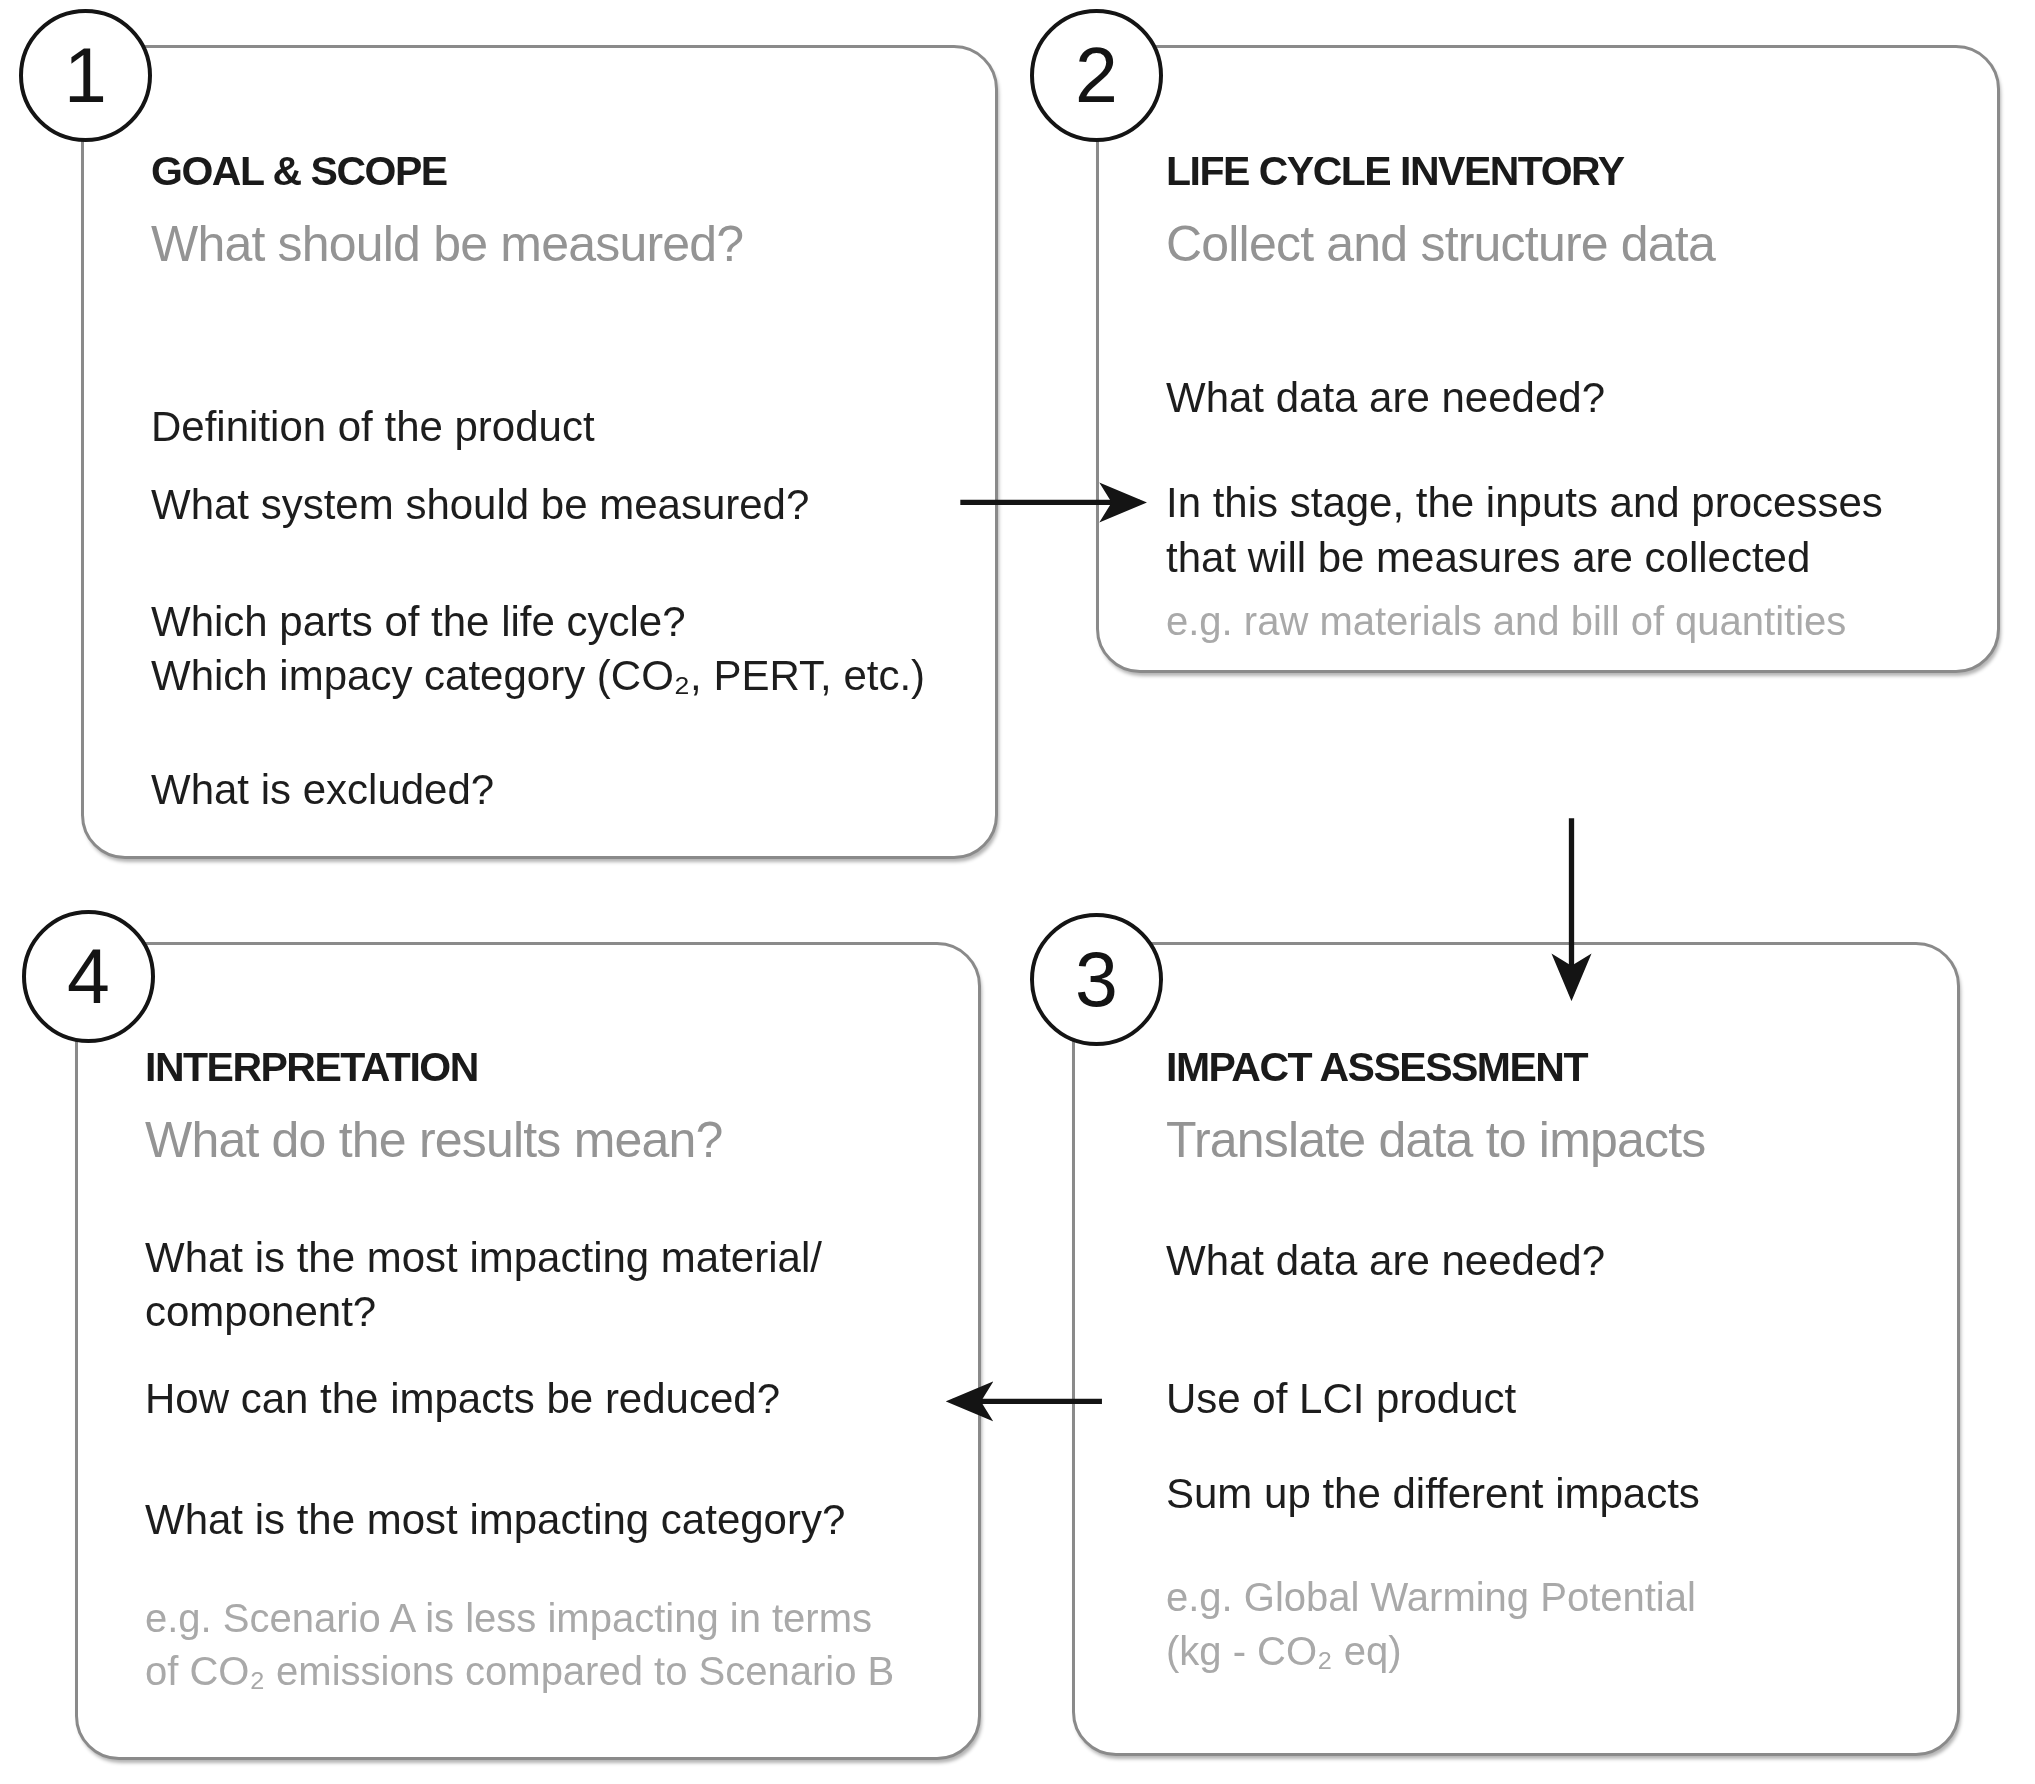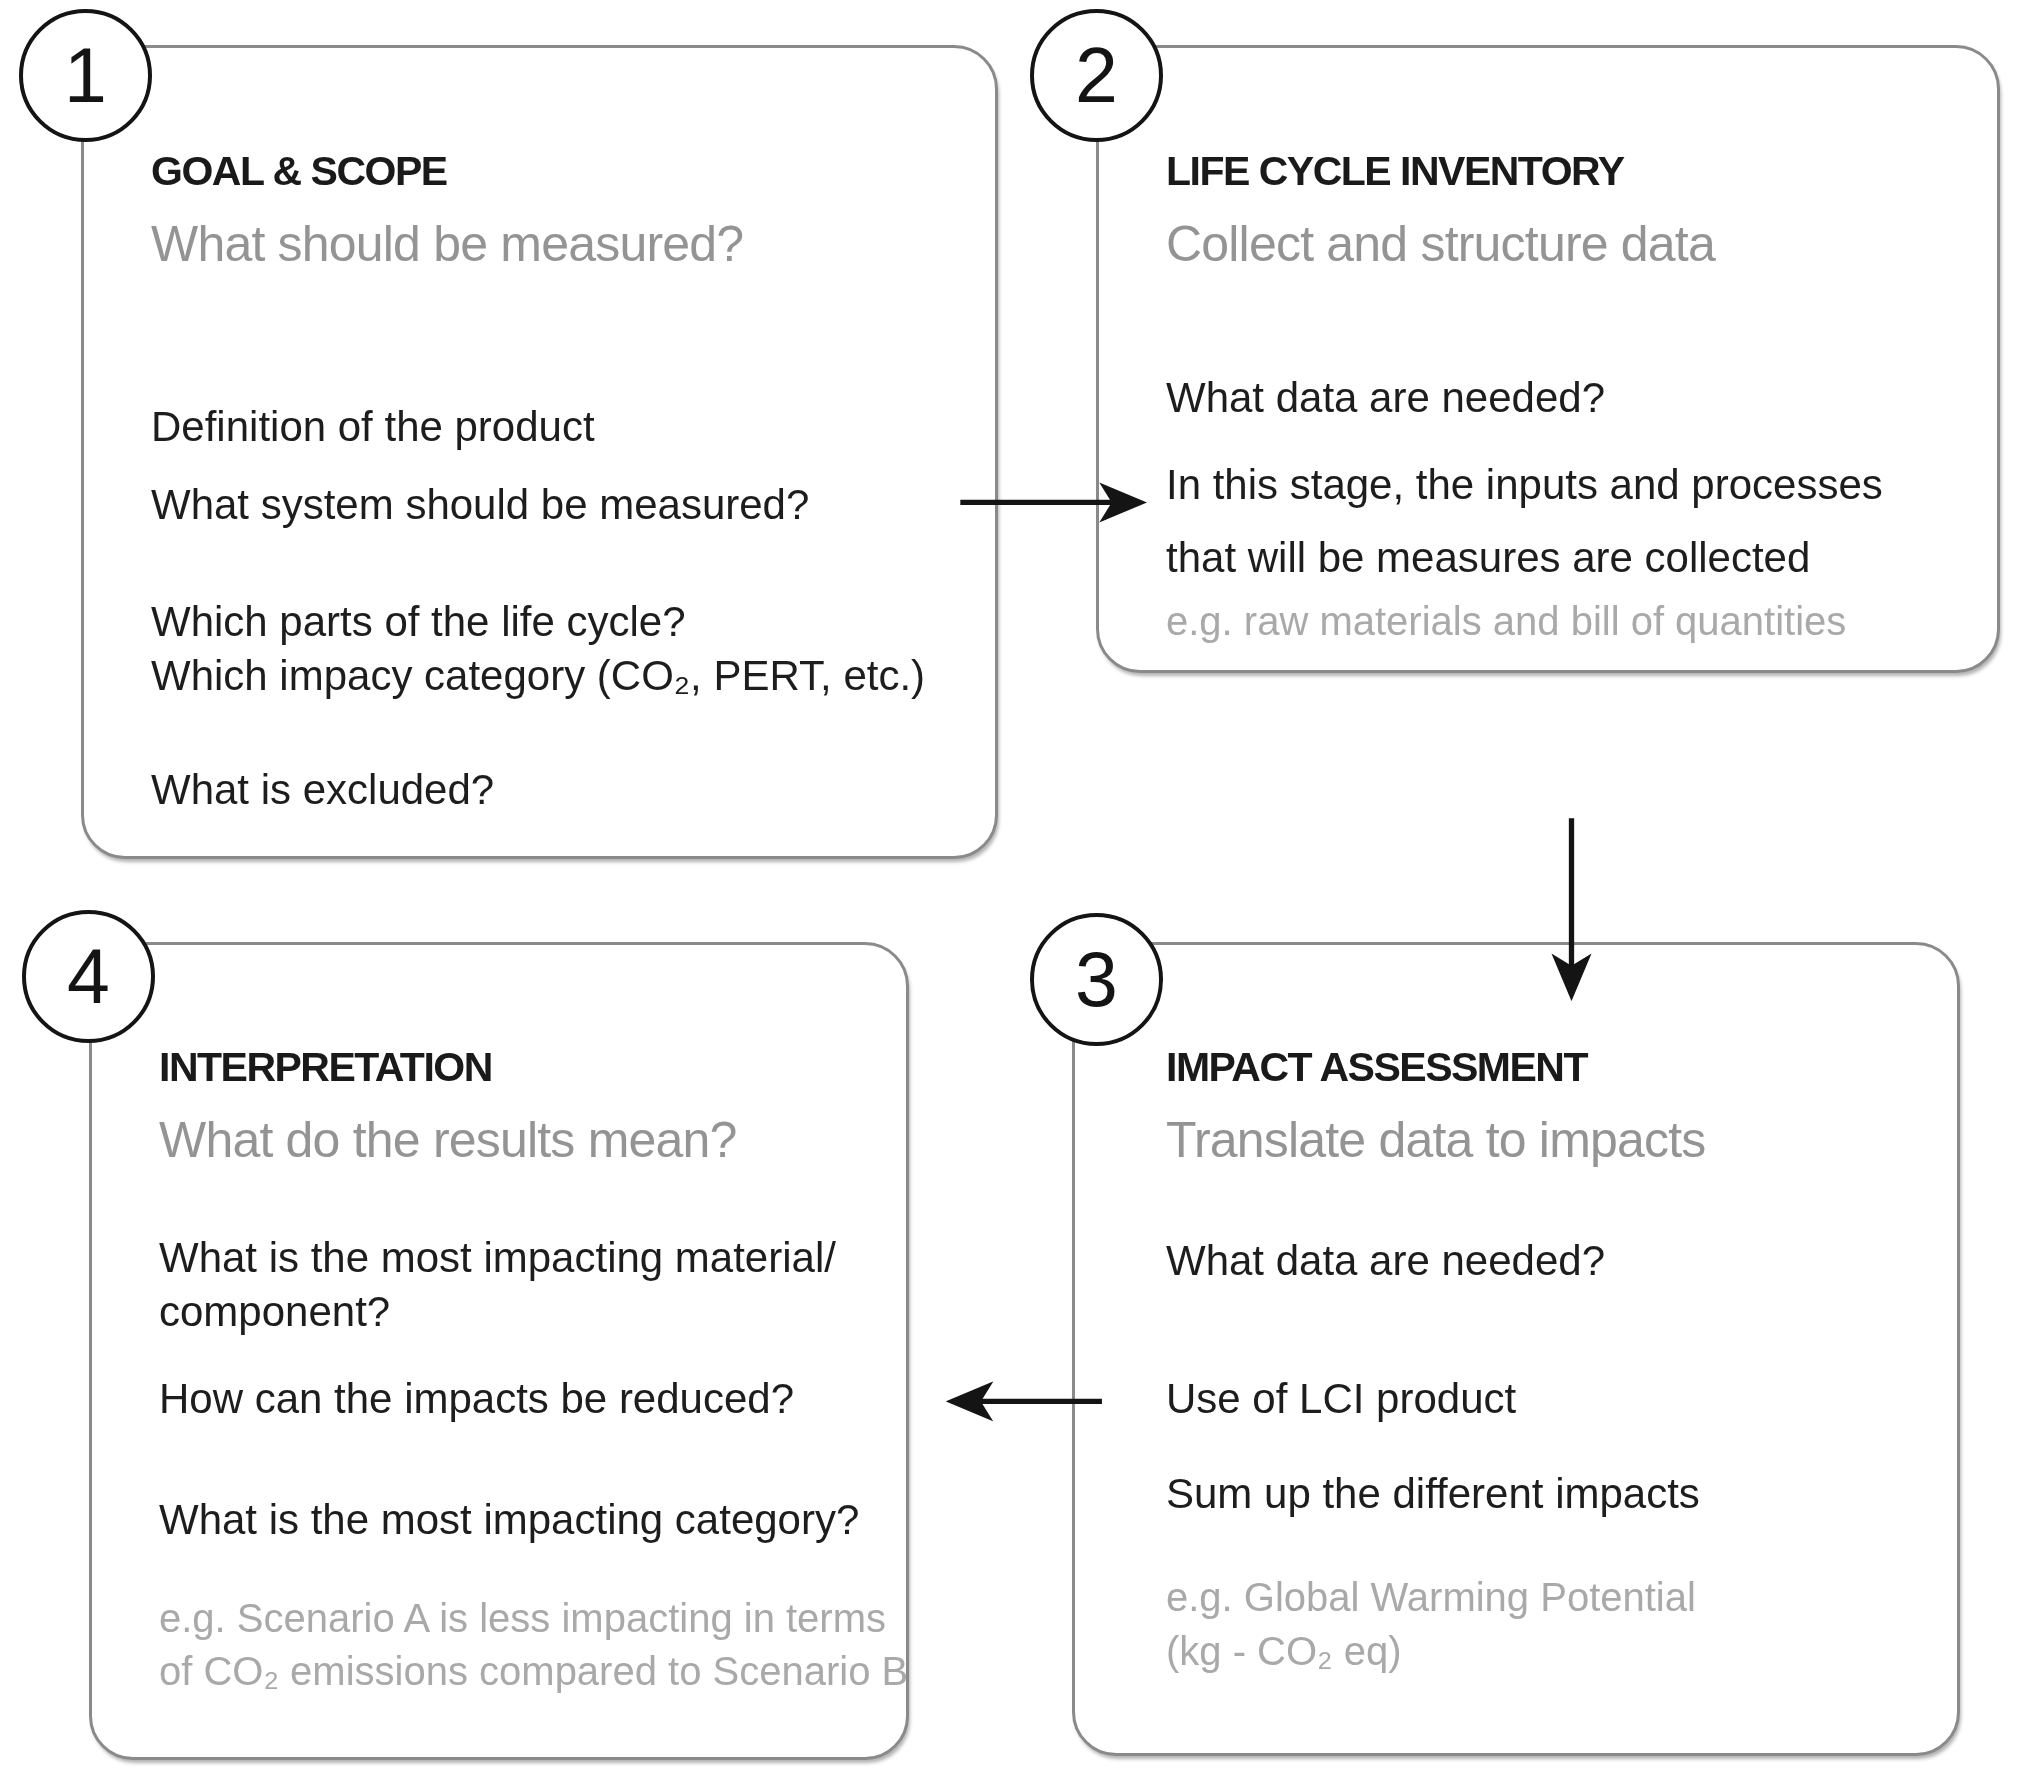--- a/index.html
+++ b/index.html
@@ -21,21 +21,21 @@
     position: absolute;
     background: #ffffff;
     border: 3.8px solid #8a8a8a;
     border-radius: 44px;
     box-shadow: 2.3px 4.5px 3.8px -1.5px rgba(0,0,0,0.30);
     box-sizing: border-box;
   }
   .box1 { left: 81px;  top: 45px;   width: 917px; height: 814px; }
   .box2 { left: 1096px; top: 45px;   width: 904px; height: 628px; }
   .box3 { left: 1072px; top: 942px; width: 888px; height: 814px; }
-  .box4 { left: 89px;  top: 942px; width: 820px; height: 818px; }
+  .box4 { left: 75px;  top: 942px; width: 906px; height: 818px; }
 
   
   .t {
     position: absolute;
     white-space: nowrap;
     line-height: 1;
   }
   .title {
     font-size: 41px;
     font-weight: bold;
@@ -64,21 +64,21 @@
   .b1-i0 { left: 67px; top: 358px; }
   .b1-i1 { left: 67px; top: 436px; }
   .b1-i2 { left: 67px; top: 553px; }
   .b1-i3 { left: 67px; top: 607px; }
   .b1-i4 { left: 67px; top: 721px; }
 
   
   .b2-title    { left: 67px; top: 103px; }
   .b2-subtitle { left: 67px; top: 171px; }
   .b2-i0 { left: 67px; top: 329px; }
-  .b2-i1 { left: 67px; top: 416px; text-align: right; }
+  .b2-i1 { left: 67px; top: 434px; text-align: right; }
   .b2-i2 { left: 67px; top: 489px; }
   .b2-e0 { left: 67px; top: 553px; }
 
   
   .b3-title    { left: 91px; top: 102px; }
   .b3-subtitle { left: 91px; top: 170px; text-align: center; }
   .b3-i0 { left: 91px; top: 295px; }
   .b3-i1 { left: 91px; top: 433px; }
   .b3-i2 { left: 91px; top: 528px; }
   .b3-e0 { left: 91px; top: 632px; }

